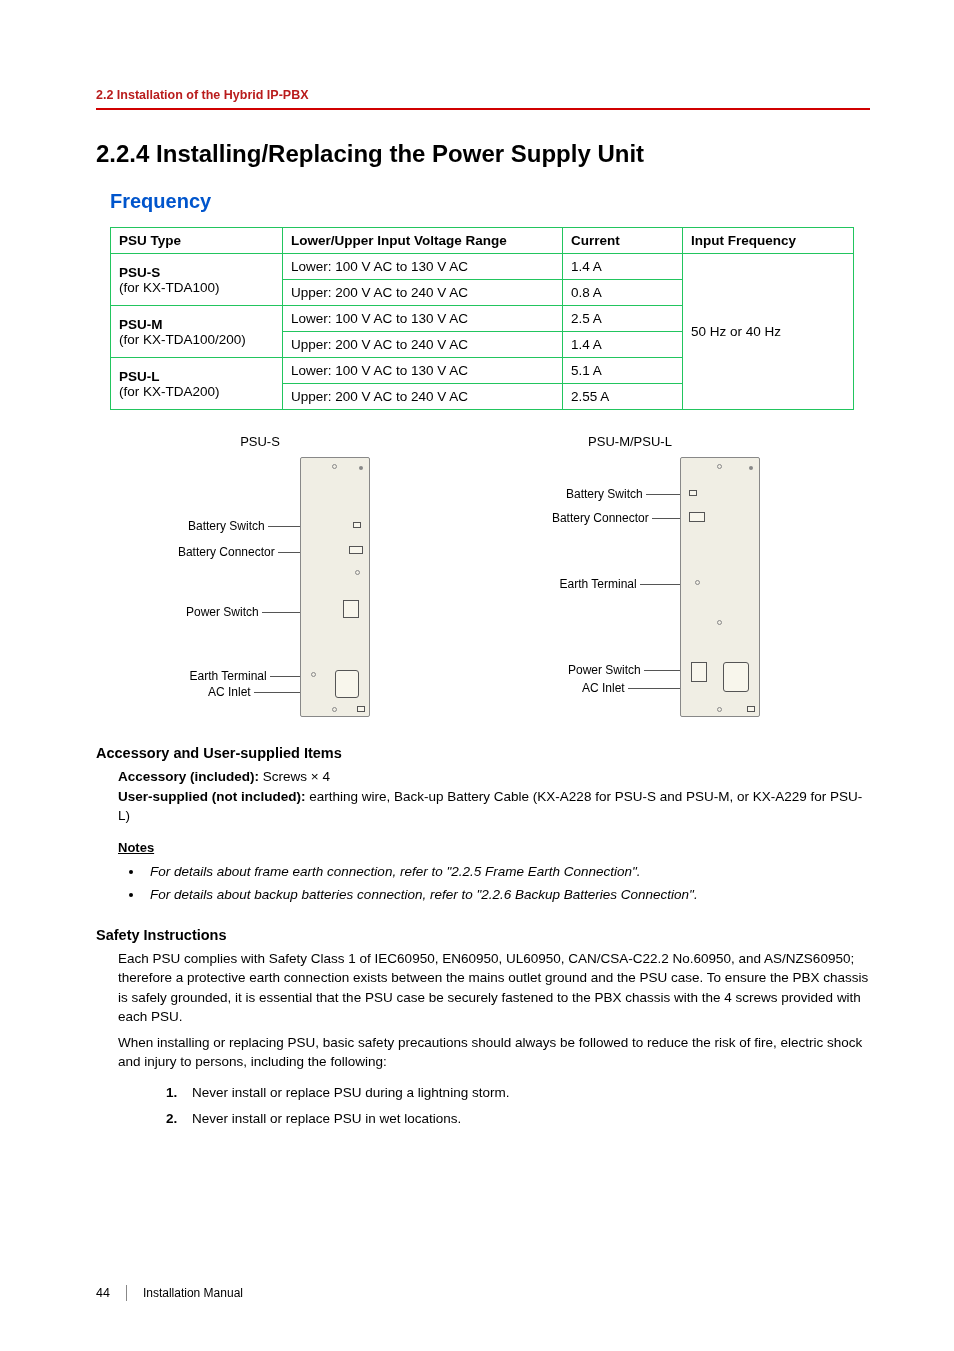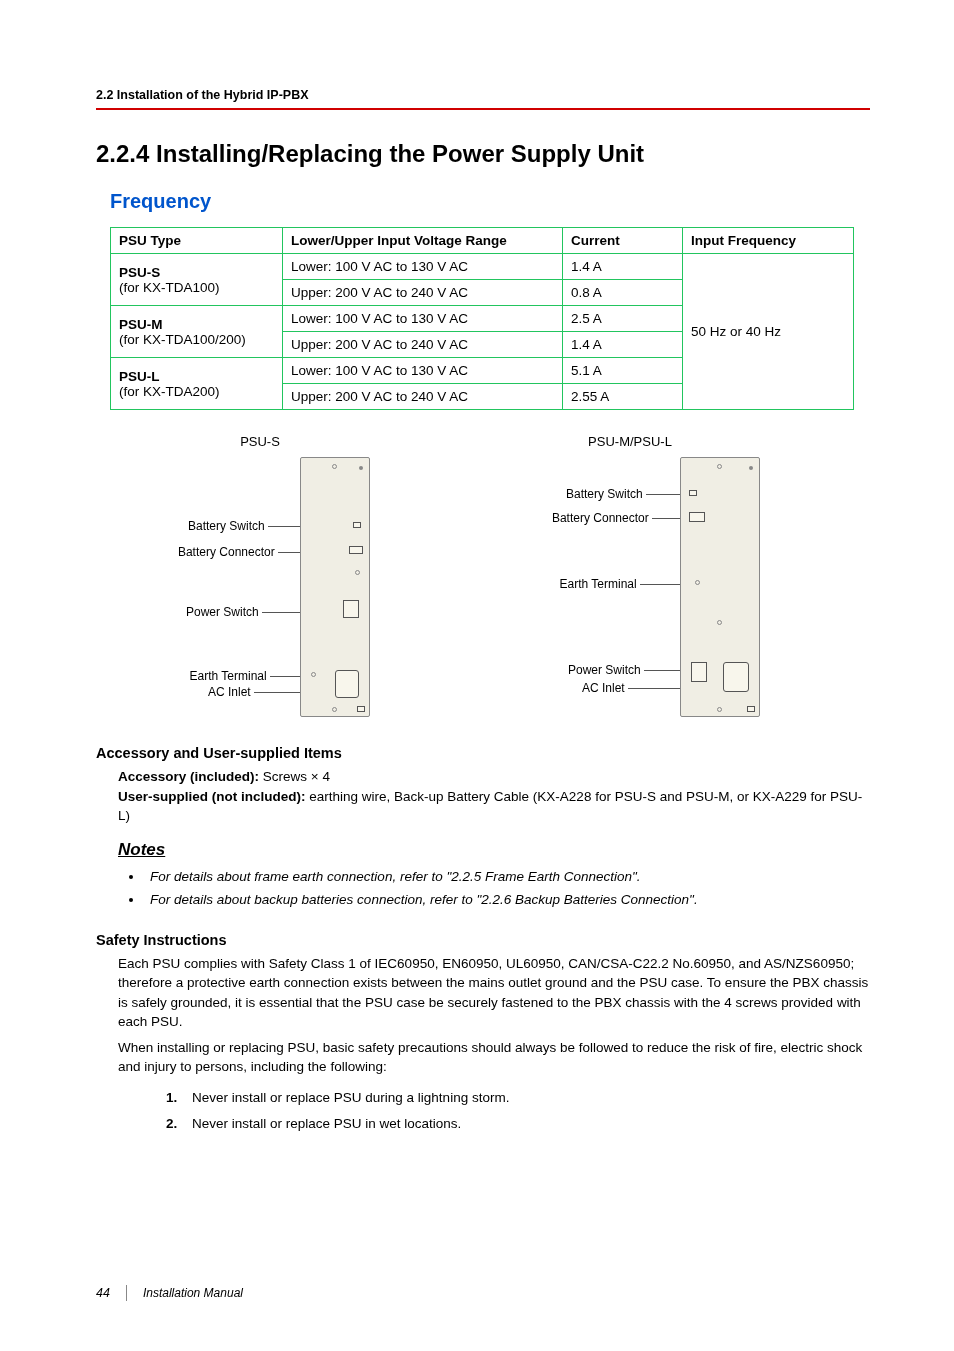--- a/index.html
+++ b/index.html
@@ -9,21 +9,21 @@
     background: #fff;
     width: 954px;
     height: 1351px;
     position: relative;
     padding: 88px 84px 0 96px;
     font-size: 14px;
   }
   .section-path {
     font-size: 12.5px;
     font-weight: bold;
-    color: #000000;
+    color: #b91c1c;
   }
   .red-rule {
     border: none;
     border-top: 2px solid #d00000;
     margin-top: 6px;
     margin-bottom: 30px;
   }
   h1.section-title {
     font-size: 24px;
     font-weight: bold;
@@ -88,21 +88,21 @@
   .hole { position:absolute; width:5px; height:5px; border:1px solid #888; border-radius:50%; background:#f0eee4;}
   .conn { position:absolute; border:1px solid #555; background:#f8f6ec;}
   h3.sub {
     font-size: 14.5px;
     font-weight: bold;
     margin-left: 0;
     margin-top: 28px;
     margin-bottom: 6px;
   }
   .indent-p { margin-left: 22px; font-size: 13.5px; line-height: 1.45; }
-  .notes-h { font-weight: bold; text-decoration: underline; font-size: 17px; margin-top: 14px; margin-left: 22px; font-style: italic; }
+  .notes-h { font-weight: bold; text-decoration: underline; font-size: 13px; margin-top: 14px; margin-left: 22px; }
   ul.notes {
     margin-left: 48px;
     margin-top: 6px;
     font-style: italic;
   }
   ul.notes li {
     font-size: 13.5px;
     line-height: 1.7;
     padding-left: 6px;
   }
@@ -133,21 +133,20 @@
     left: 0;
   }
   .footer {
     position: absolute;
     bottom: 50px;
     left: 96px;
     font-size: 12px;
     display: flex;
     align-items: center;
     gap: 16px;
-    font-style: italic;
   }
   .footer .pnum { font-size: 12.5px; }
   .footer .sep { width:1px; height:16px; background:#888;}
 </style>
 </head>
 <body>
 
 <div class="section-path">2.2 Installation of the Hybrid IP-PBX</div>
 <hr class="red-rule">
 

